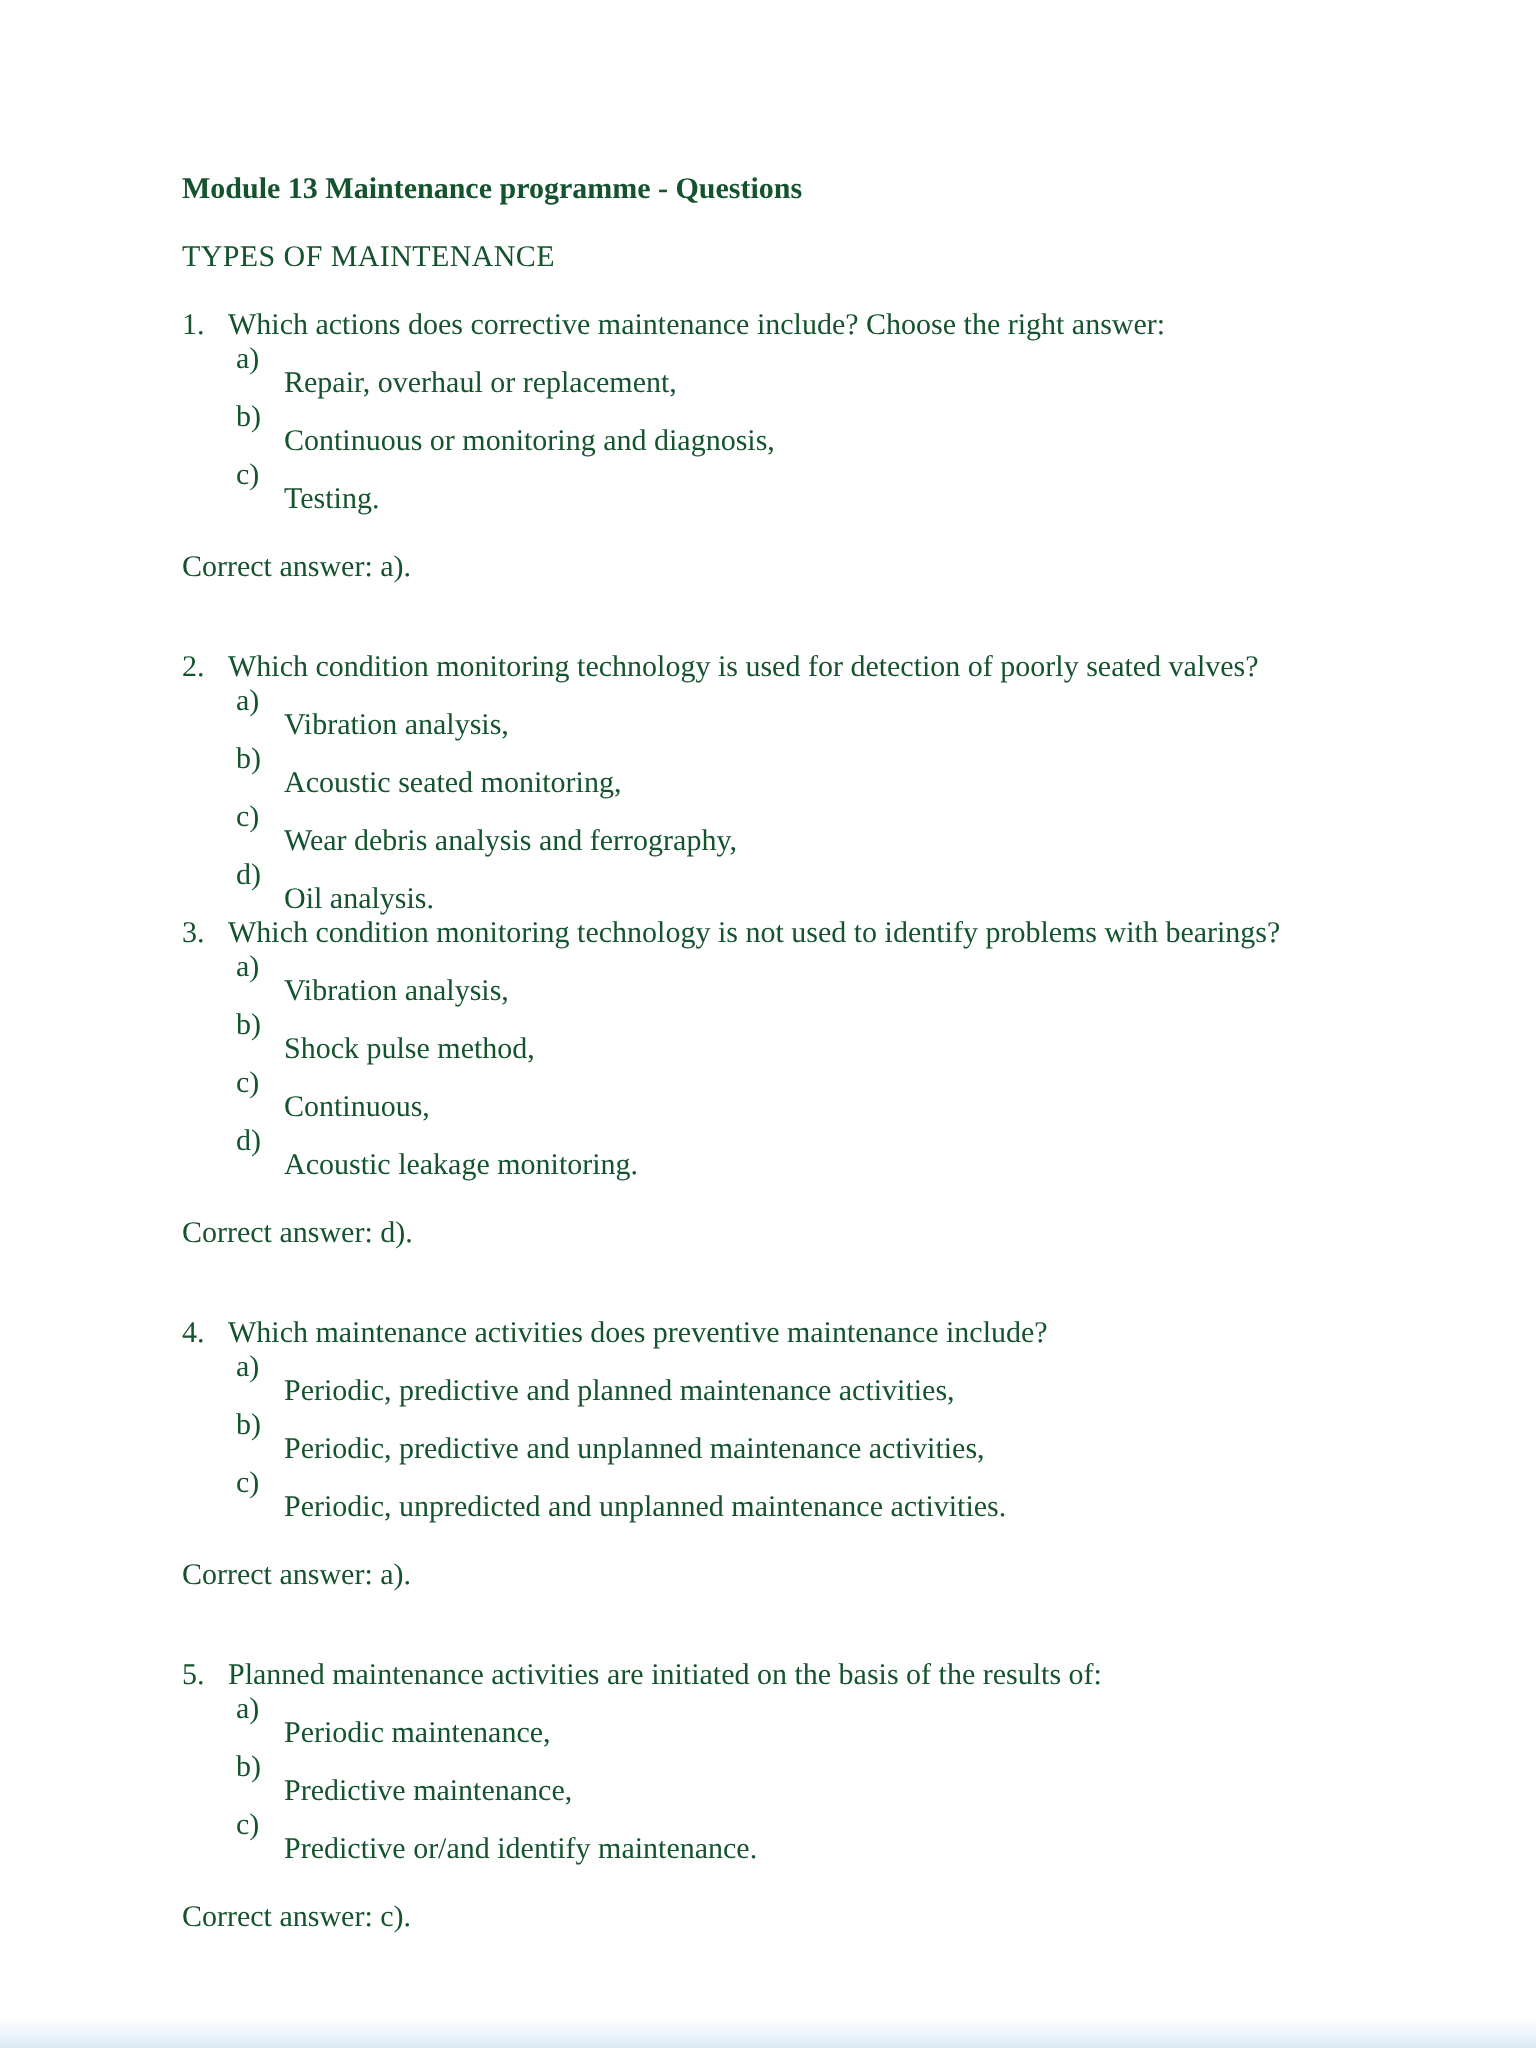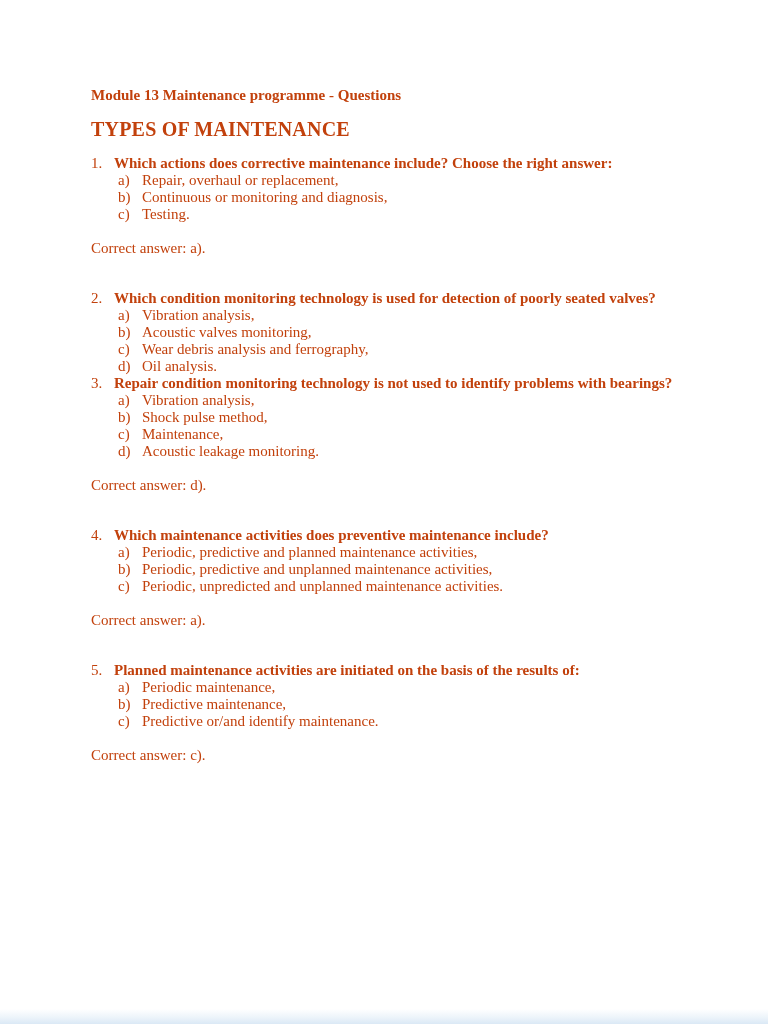--- a/index.html
+++ b/index.html
@@ -9,46 +9,46 @@
   }
   .page {
     position: relative;
     width: 768px;
     height: 1024px;
     background: #ffffff;
     overflow: hidden;
     font-family: "Liberation Serif", "DejaVu Serif", serif;
     font-size: 15px;
     line-height: 17px;
-    color: #c2410c;
+    color: #14532d;
   }
   .content {
     position: absolute;
     top: 87px;
     left: 91px;
     right: 45px;
   }
   .doc-title {
     font-size: 15px;
     font-weight: bold;
     margin: 0 0 17px 0;
   }
   .section-heading {
-    font-size: 20px;
-    font-weight: bold;
+    font-size: 15px;
+    font-weight: normal;
     letter-spacing: 0.2px;
     margin: 0 0 17px 0;
   }
   .question { margin: 0; }
   .q-row { display: flex; }
   .q-num { flex: none; width: 23px; }
-  .q-text { flex: 1; font-weight: bold; }
+  .q-text { flex: 1; }
   .opt-row { display: flex; margin-left: 27px; }
   .opt-letter { flex: none; width: 24px; }
-  .opt-text { flex: 1; }
+  .opt-text { flex: 1; margin-top: 12px; }
   .answer { margin: 17px 0 33px 0; }
   .question:last-of-type .answer { margin-bottom: 0; }
   .bottom-shade {
     position: absolute;
     left: 0;
     right: 0;
     bottom: 0;
     height: 15px;
     background: linear-gradient(to bottom,
       rgba(203, 224, 242, 0) 0%,
@@ -90,48 +90,48 @@
       <div class="q-row">
         <span class="q-num">2.</span>
         <span class="q-text">Which condition monitoring technology is used for detection of poorly seated valves?</span>
       </div>
       <div class="opt-row">
         <span class="opt-letter">a)</span>
         <span class="opt-text">Vibration analysis,</span>
       </div>
       <div class="opt-row">
         <span class="opt-letter">b)</span>
-        <span class="opt-text">Acoustic valves monitoring,</span>
+        <span class="opt-text">Acoustic seated monitoring,</span>
       </div>
       <div class="opt-row">
         <span class="opt-letter">c)</span>
         <span class="opt-text">Wear debris analysis and ferrography,</span>
       </div>
       <div class="opt-row">
         <span class="opt-letter">d)</span>
         <span class="opt-text">Oil analysis.</span>
       </div>
     </section>
 
     <section class="question">
       <div class="q-row">
         <span class="q-num">3.</span>
-        <span class="q-text">Repair condition monitoring technology is not used to identify problems with bearings?</span>
+        <span class="q-text">Which condition monitoring technology is not used to identify problems with bearings?</span>
       </div>
       <div class="opt-row">
         <span class="opt-letter">a)</span>
         <span class="opt-text">Vibration analysis,</span>
       </div>
       <div class="opt-row">
         <span class="opt-letter">b)</span>
         <span class="opt-text">Shock pulse method,</span>
       </div>
       <div class="opt-row">
         <span class="opt-letter">c)</span>
-        <span class="opt-text">Maintenance,</span>
+        <span class="opt-text">Continuous,</span>
       </div>
       <div class="opt-row">
         <span class="opt-letter">d)</span>
         <span class="opt-text">Acoustic leakage monitoring.</span>
       </div>
       <p class="answer">Correct answer: d).</p>
     </section>
 
     <section class="question">
       <div class="q-row">

